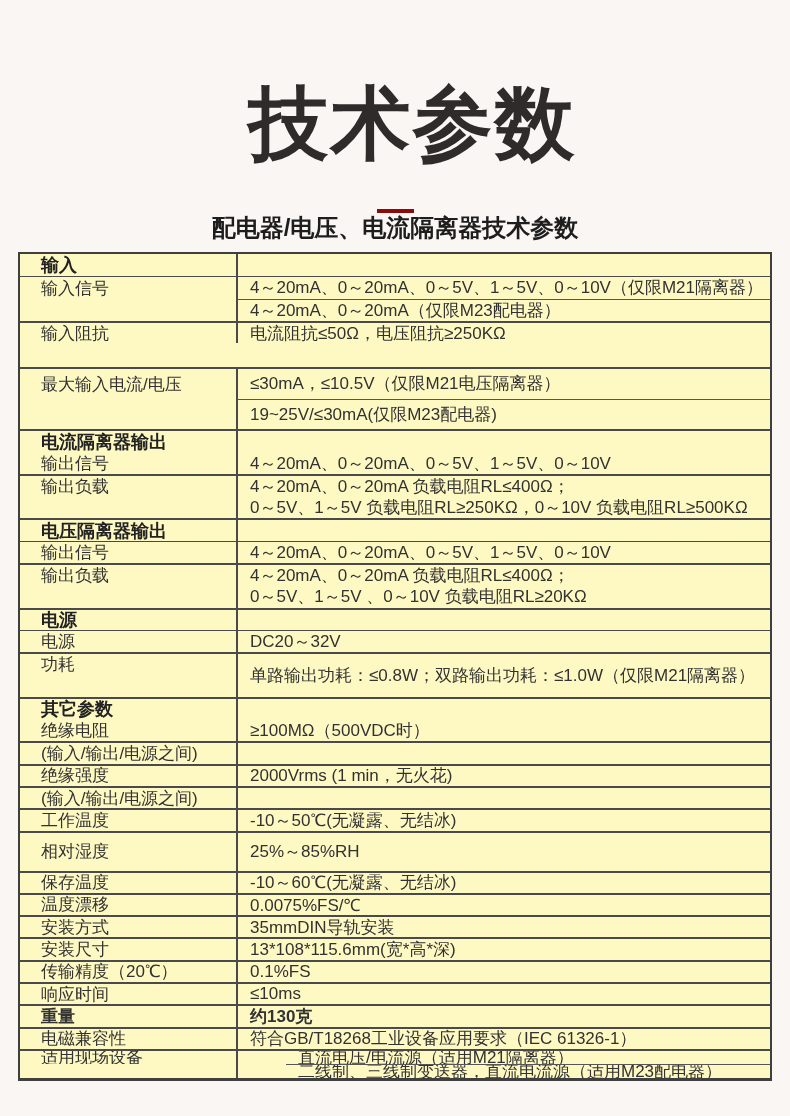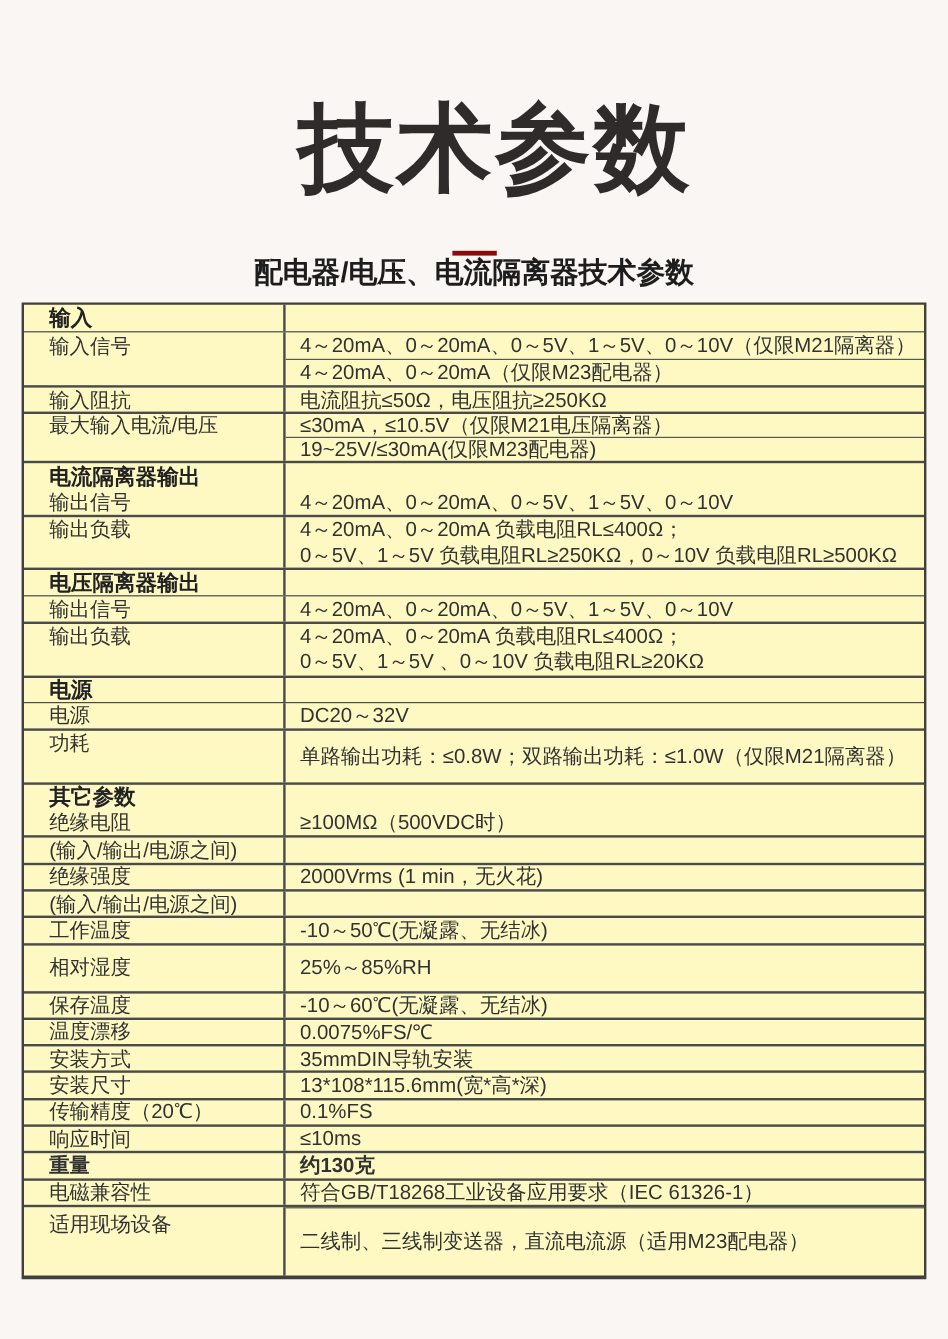--- a/index.html
+++ b/index.html
@@ -109,21 +109,21 @@
         </div>
       </div>
       <div class="t-row" style="height: 22.3px;">
         <div class="t-left">
           <div class="t-line">输入阻抗</div>
         </div>
         <div class="t-right">
           <div class="t-line">电流阻抗≤50Ω，电压阻抗≥250KΩ</div>
         </div>
       </div>
-      <div class="t-row" style="height: 41px;">
+      <div class="t-row" style="height: 62px; margin-top: 24px;">
         <div class="t-left">
           <div class="t-line">最大输入电流/电压</div>
           <div class="t-line"></div>
         </div>
         <div class="t-right">
           <div class="t-line">≤30mA，≤10.5V（仅限M21电压隔离器）</div>
           <div class="t-line divided">19~25V/≤30mA(仅限M23配电器)</div>
         </div>
       </div>
       <div class="t-row" style="height: 44.6px;">
@@ -304,23 +304,24 @@
         </div>
       </div>
       <div class="t-row" style="height: 22.3px;">
         <div class="t-left">
           <div class="t-line">电磁兼容性</div>
         </div>
         <div class="t-right">
           <div class="t-line">符合GB/T18268工业设备应用要求（IEC 61326-1）</div>
         </div>
       </div>
-      <div class="t-row" style="height: 59px;">
+      <div class="t-row" style="height: 29px; gap: 48px;">
         <div class="t-left">
           <div class="t-line">适用现场设备</div>
           <div class="t-line"></div>
         </div>
         <div class="t-right">
+          <div class="t-line">直流电压/电流源（适用M21隔离器）</div>
           <div class="t-line divided">二线制、三线制变送器，直流电流源（适用M23配电器）</div>
         </div>
       </div>
     </div>
 </div>
 
 </body></html>

